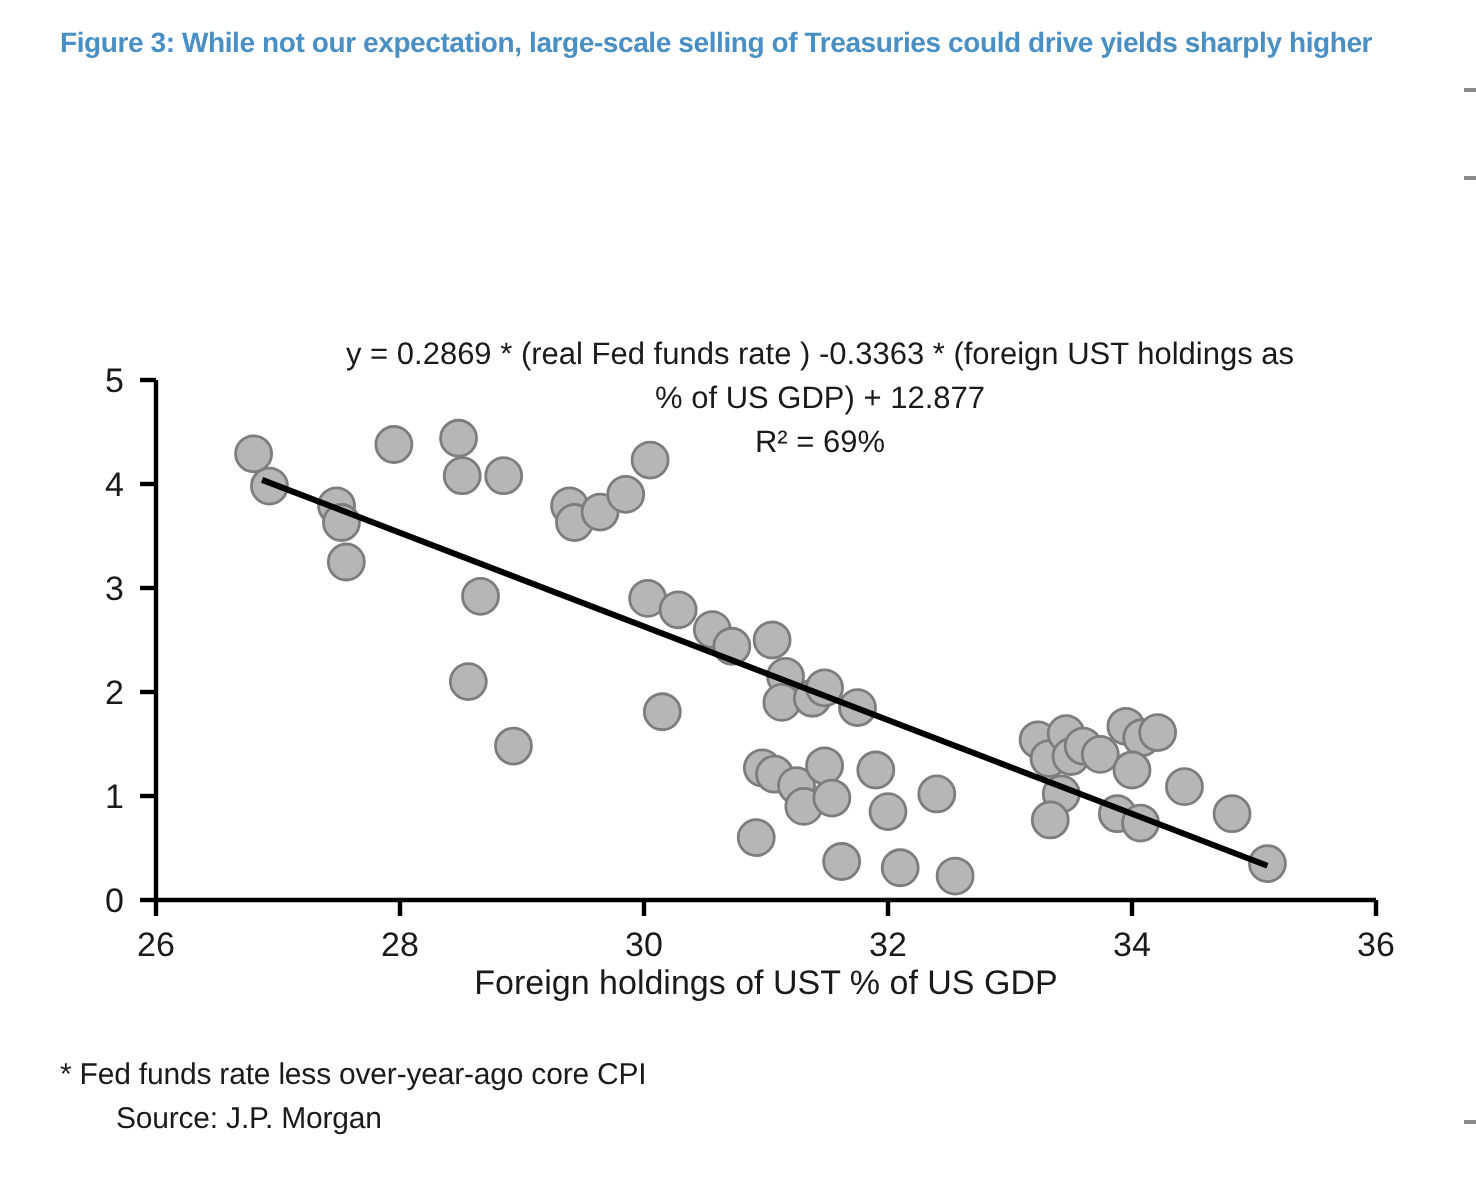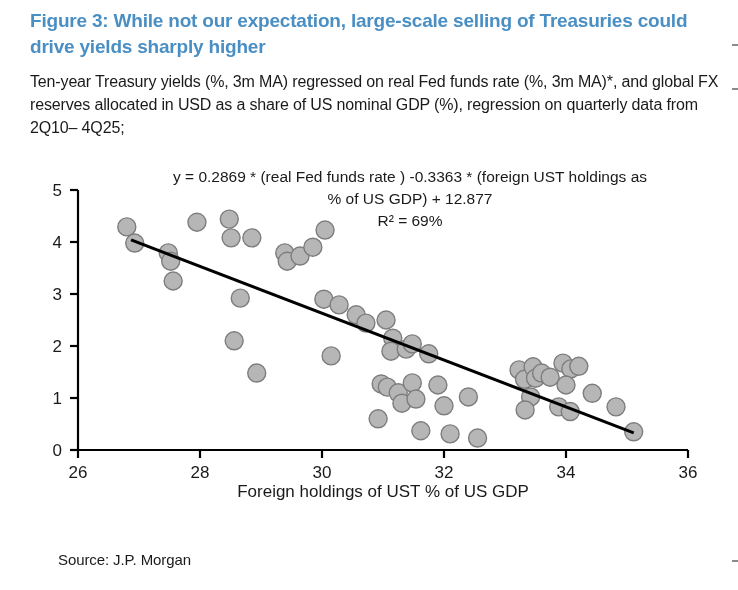--- a/index.html
+++ b/index.html
@@ -23,21 +23,21 @@
     height: 590px;
     box-sizing: border-box;
   }
 
   
   .fig-title {
     position: absolute;
     left: 30px;
     top: 8px;
     width: 680px;
-    font-size: 19px;
+    font-size: 14px;
     font-weight: bold;
     line-height: 26px;
     color: #4a8fc4;
     letter-spacing: -0.2px;
   }
 
   .fig-subtitle {
     position: absolute;
     left: 30px;
     top: 70px;
@@ -98,21 +98,20 @@
     background: #8a8a8a;
   }
 </style>
 </head>
 <body>
 
 <div id="figure-root">
 
   <div class="fig-title">Figure 3: While not our expectation, large-scale selling of Treasuries could drive yields sharply higher</div>
 
-  <div class="fig-subtitle">Ten-year Treasury yields (%, 3m MA) regressed on real Fed funds rate (%, 3m MA)*, and global FX reserves allocated in USD as a share of US nominal GDP (%), regression on quarterly data from 2Q10– 4Q25;</div>
 
   <div id="chart-area">
     <svg width="738" height="520" viewBox="0 0 738 520">
       <g id="annotation-group">
           <text x="410" y="182" class="eqn-line" text-anchor="middle">y = 0.2869 * (real Fed funds rate ) -0.3363 * (foreign UST holdings as</text>
           <text x="410" y="204" class="eqn-line" text-anchor="middle">% of US GDP) + 12.877</text>
           <text x="410" y="226" class="eqn-line" text-anchor="middle">R² = 69%</text>
         </g>
       <g id="plot-group">
           <circle cx="126.80" cy="226.92" r="9" fill="#b6b6b6" stroke="#7d7d7d" stroke-width="1.4"></circle>
@@ -200,18 +199,19 @@
           <text x="62" y="300" class="tick-label" text-anchor="end">3</text>
           <line x1="78" y1="242" x2="70" y2="242" stroke="#000000" stroke-width="2.2"></line>
           <text x="62" y="248" class="tick-label" text-anchor="end">4</text>
           <line x1="78" y1="190" x2="70" y2="190" stroke="#000000" stroke-width="2.2"></line>
           <text x="62" y="196" class="tick-label" text-anchor="end">5</text>
         </g>
       <text id="x-axis-title" class="axis-title" x="383" y="497" text-anchor="middle">Foreign holdings of UST % of US GDP</text>
     </svg>
   </div>
 
+  <div class="foot-note n1">* Fed funds rate less over-year-ago core CPI</div>
   <div class="foot-note n2">Source: J.P. Morgan</div>
 
   <div class="edge-mark" style="top:44px;"></div>
   <div class="edge-mark" style="top:88px;"></div>
   <div class="edge-mark" style="top:560px;"></div>
 </div>
 
 </body></html>

